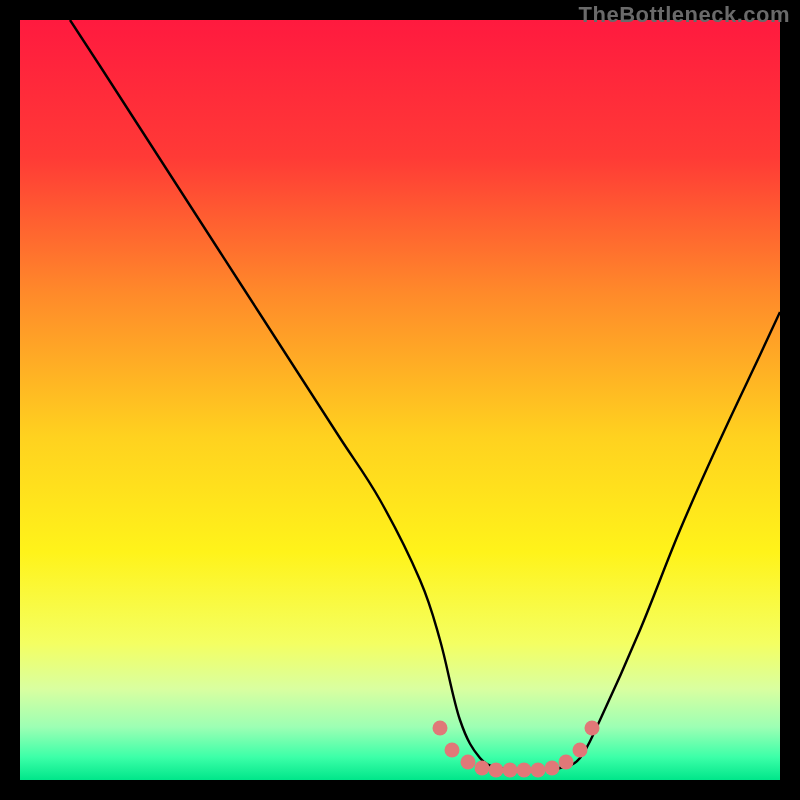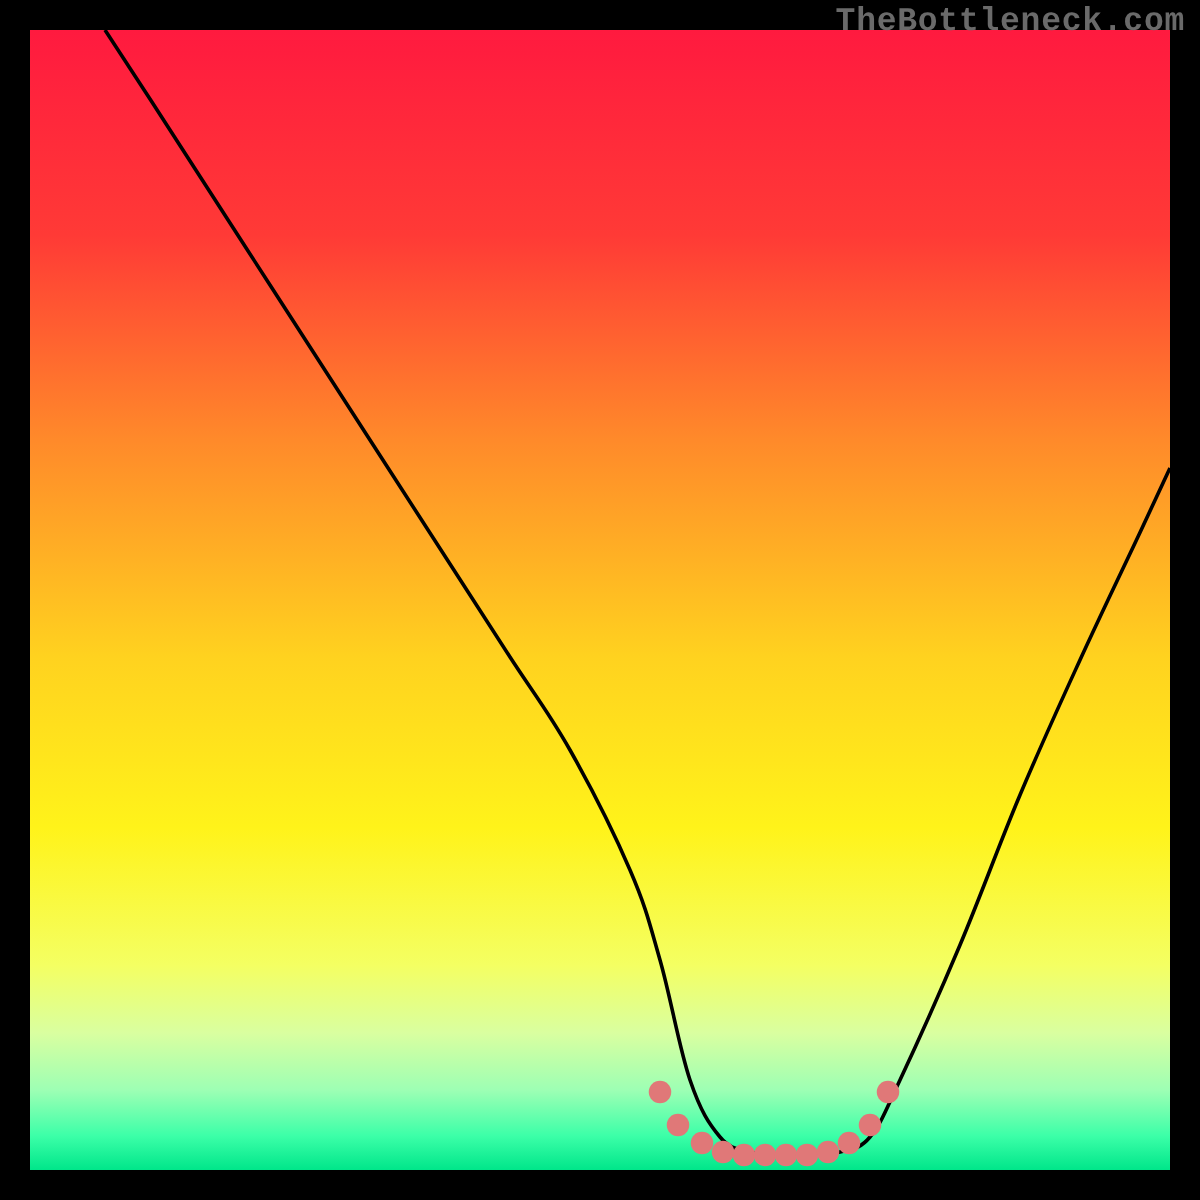--- a/index.html
+++ b/index.html
@@ -19,21 +19,21 @@
     overflow: hidden;
   }
   .gradient-bg {
     position: absolute;
     inset: 0;
   }
   .watermark {
     position: absolute;
     top: 2px;
     right: 10px;
-    font-family: Liberation Mono, monospace;
+    font-family: Liberation Sans, sans-serif;
     font-size: 22px;
     font-weight: 600;
     color: #6a6a6a;
     letter-spacing: 0.5px;
     z-index: 20;
   }
   svg.curve {
     position: absolute;
     inset: 0;
     z-index: 10;

